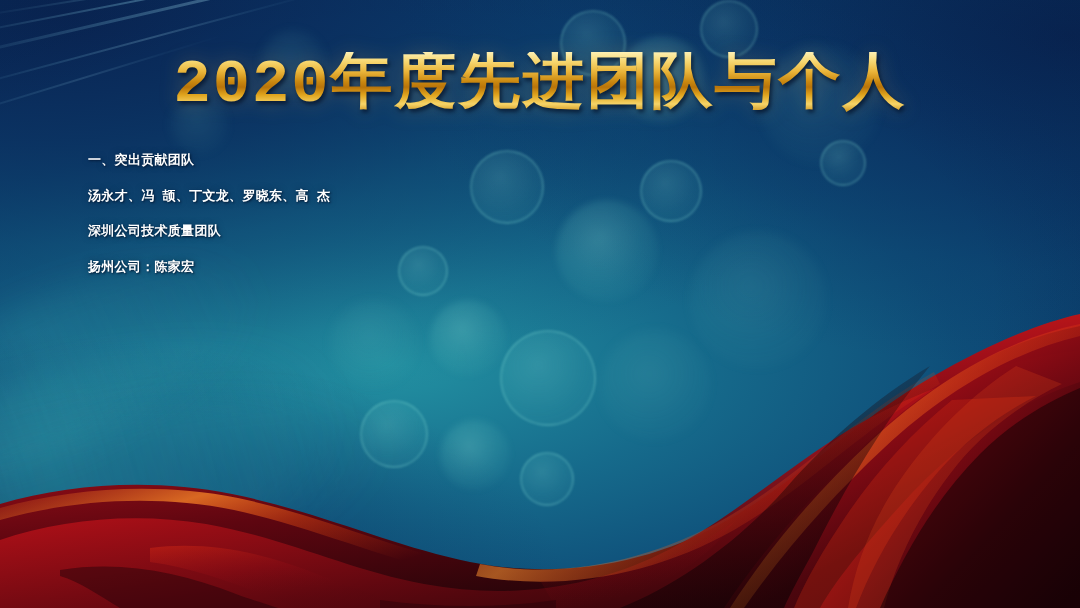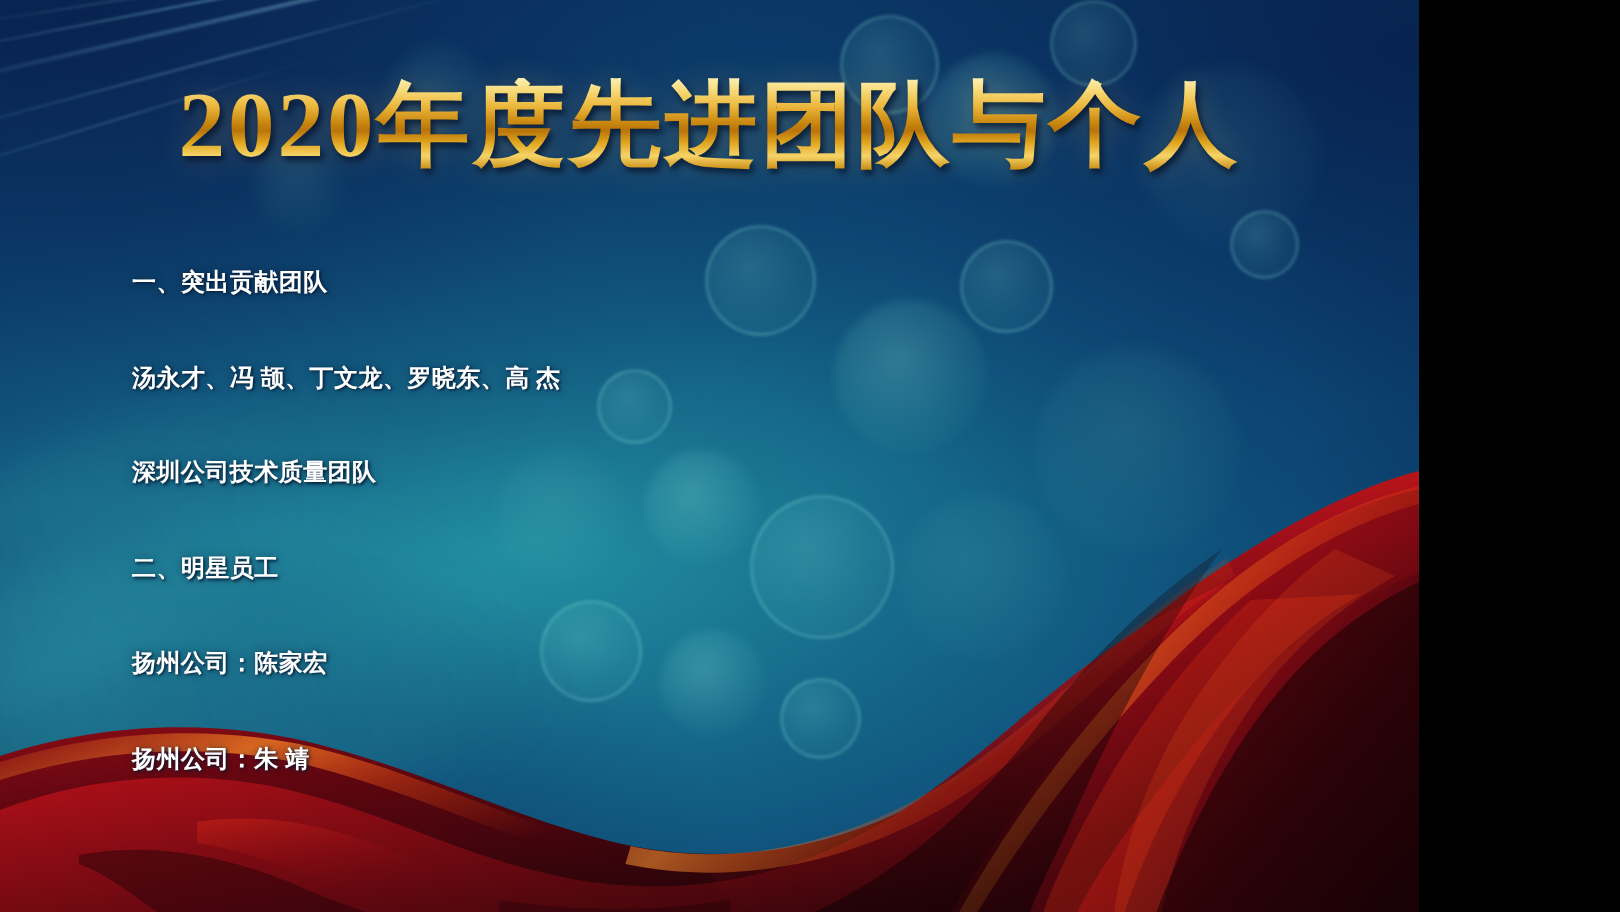--- a/index.html
+++ b/index.html
@@ -2,24 +2,24 @@
 <html><head>
 <meta charset="utf-8">
 <style>
   html, body {
     margin: 0;
     padding: 0;
     background: #000;
   }
   #slide {
     position: relative;
-    width: 946px;
+    width: 1080px;
     height: 608px;
     overflow: hidden;
-    font-family: Liberation Serif, serif;
+    font-family: Liberation Mono, monospace;
     background: #701a75;
   }
 
   
   .bg-base {
     position: absolute; inset: 0;
     background:
       radial-gradient(130% 95% at 34% 58%, #1d7a93 0%, #17668a 22%, #115a85 38%, #0d4a7c 56%, #0a3c70 72%, #08315f 88%, #062murky 100%);
     background-color: #0a3a6c;
   }
@@ -138,27 +138,26 @@
 
   
   .body-text {
     position: absolute;
     left: 88px;
     top: 143px;
     width: 960px;
   }
   .line {
     color: #ffffff;
-    font-size: 16px;
+    font-size: 13px;
     font-weight: 700;
     line-height: 35.5px;
     white-space: nowrap;
     text-shadow: 1px 1px 2px rgba(2,20,45,0.85), 0 0 6px rgba(4,30,60,0.5);
     letter-spacing: 0.3px;
-    margin-top: 28px;
   }
 </style>
 </head>
 <body>
 
 <div id="slide">
 
   <div class="bg-base"></div>
   <div class="bg-base2"></div>
   <div class="bg-topleft"></div>
@@ -279,18 +278,16 @@
   </div>
 
   <div class="title-wrap">
     <span class="title">2020年度先进团队与个人</span>
   </div>
 
   <div class="body-text">
     <div class="line">一、突出贡献团队</div>
     <div class="line">汤永才、冯 颉、丁文龙、罗晓东、高 杰</div>
     <div class="line">深圳公司技术质量团队</div>
-    <div class="line">二、明星员工</div>
     <div class="line">扬州公司：陈家宏</div>
-    <div class="line">扬州公司：朱 靖</div>
   </div>
 
 </div>
 
 </body></html>

